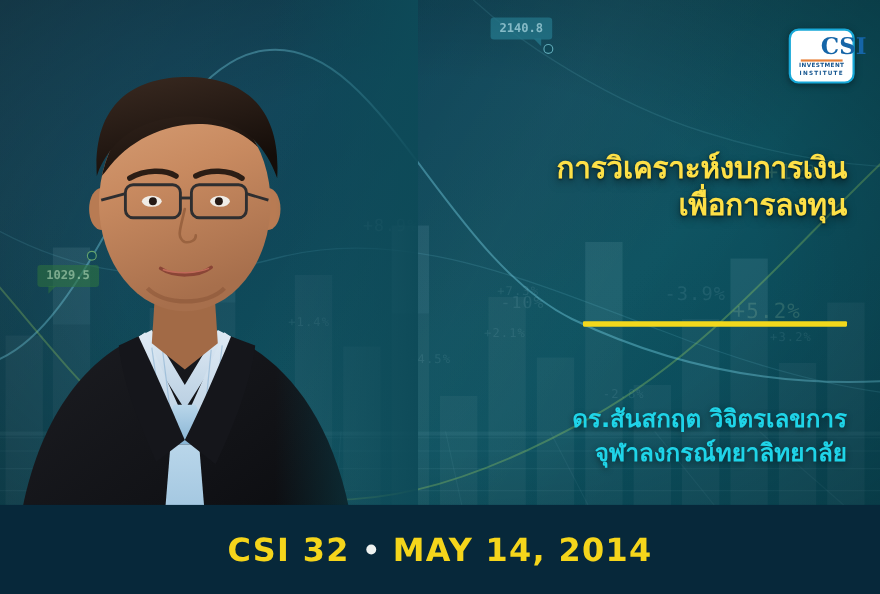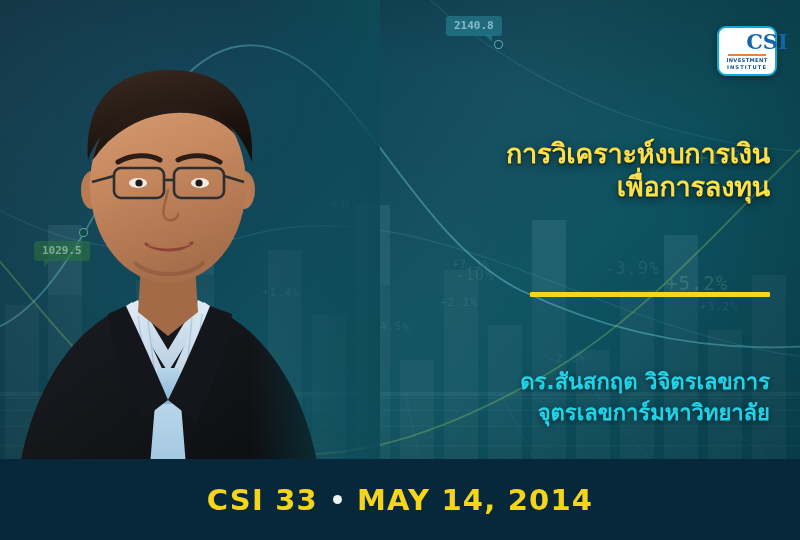--- a/index.html
+++ b/index.html
@@ -327,25 +327,25 @@
   <div class="content">
     <div class="title">
       <span class="l1">การวิเคราะห์งบการเงิน</span>
       <span class="l2">เพื่อการลงทุน</span>
     </div>
 
     <div class="rule"></div>
 
     <div class="speaker">
       <span>ดร.สันสกฤต วิจิตรเลขการ</span>
-      <span>จุตรเลขการ์มหาวิทยาลัย</span>
+      <span>จุฬาลงกรณ์ทยาลิทยาลัย</span>
     </div>
   </div>
 
   <div class="banner">
     <div class="banner-text">
-      <span>CSI 33</span>
+      <span>CSI 32</span>
       <span class="bullet"></span>
       <span>MAY 14, 2014</span>
     </div>
   </div>
 
 </div>
 
 </body></html>

